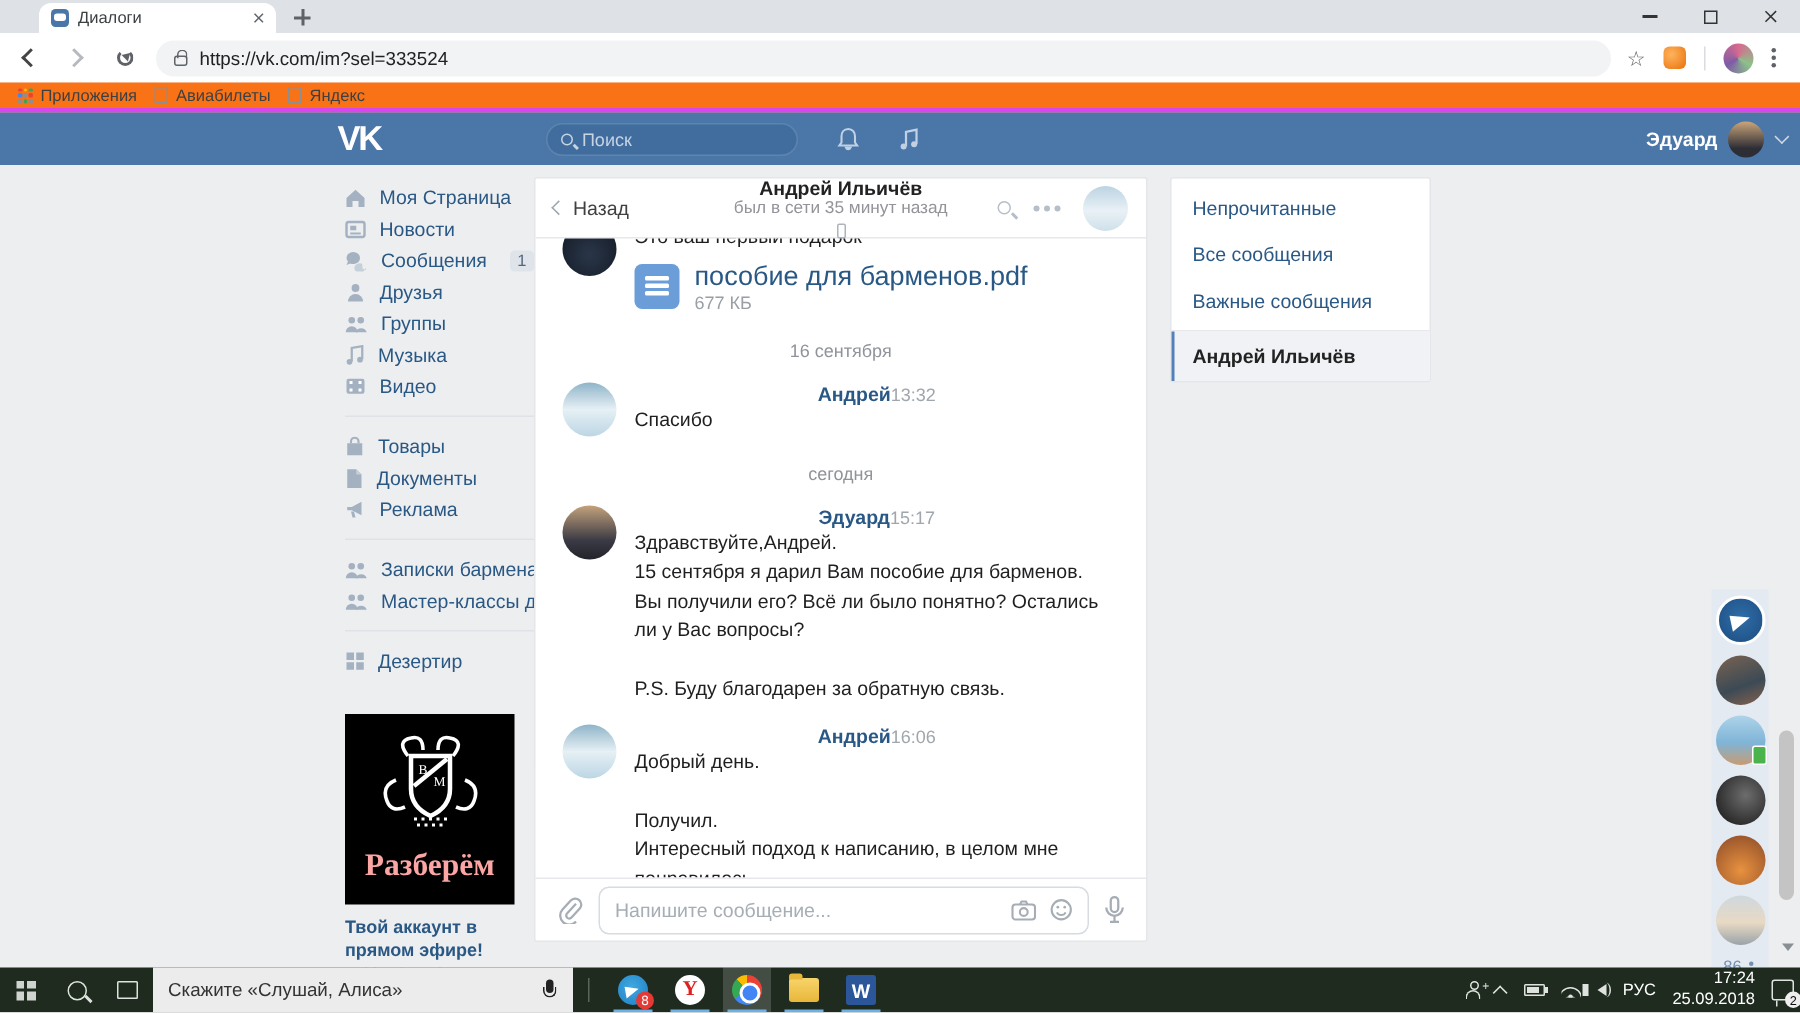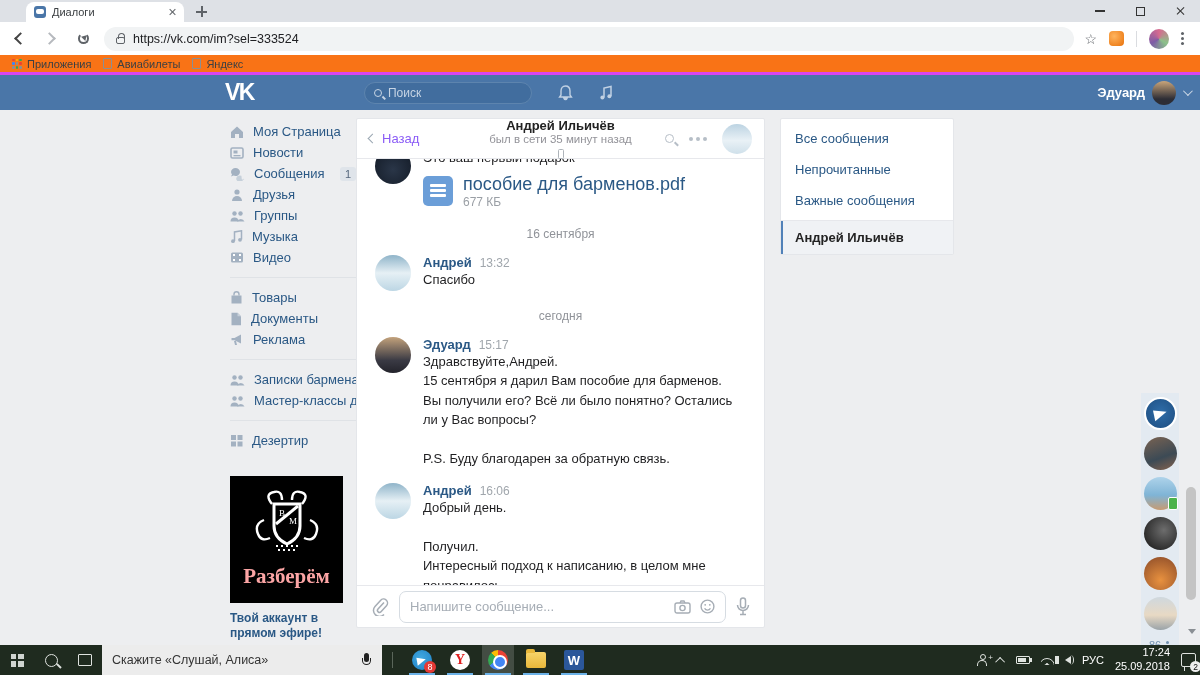--- a/index.html
+++ b/index.html
@@ -78,41 +78,41 @@
   .ad-box { margin-top:25px; width:113px; }
   .ad-img { width:113px; height:127px; background:#000; position:relative; display:flex; flex-direction:column; align-items:center; justify-content:flex-end; overflow:hidden; }
   .ad-script { color:#fca5a5; font-family:"Liberation Serif",serif; font-weight:bold; font-size:21px; margin-bottom:14px; }
   .ad-title { margin-top:8px; font-size:12px; font-weight:bold; color:#2a5885; line-height:1.25; }
   .ad-url { margin-top:3px; font-size:11.5px; color:#9a9fa5; }
   .side-foot { margin-top:18px; display:flex; gap:14px; font-size:12px; color:#90949a; }
 
   
   .chat { position:absolute; left:356px; top:118px; width:409px; height:510px; background:#fff; border:1px solid #e4e6ea; border-radius:2px; display:flex; flex-direction:column; }
   .chat-head { height:40px; border-bottom:1px solid #e7e8ec; display:flex; align-items:center; padding:0 12px; flex:none; }
-  .back { display:flex; align-items:center; gap:6px; color:#8b5cf6; font-size:13px; width:90px; cursor:pointer; }
+  .back { display:flex; align-items:center; gap:6px; color:#404040; font-size:13px; width:90px; cursor:pointer; }
   .chev-l { width:7px; height:7px; border-left:1.6px solid #9aa6b2; border-bottom:1.6px solid #9aa6b2; transform:rotate(45deg); }
   .chat-title-wrap { flex:1; text-align:center; }
   .chat-title { font-size:13px; font-weight:bold; color:#222; }
   .chat-sub { font-size:11.5px; color:#939399; display:flex; align-items:center; justify-content:center; gap:4px;flex-direction:column; }
   .phone-ic { width:6px; height:10px; border:1.1px solid #aeb4ba; border-radius:1.5px; display:inline-block; }
   .chat-head-r { width:90px; display:flex; align-items:center; justify-content:flex-end; gap:14px; }
   .srch2 { width:9px; height:9px; border:1.7px solid #b6bec7; border-radius:50%; position:relative; }
   .srch2::after { content:""; position:absolute; left:8px; top:8px; width:5px; height:1.7px; background:#b6bec7; transform:rotate(45deg); }
   .dots-h { width:4px; height:4px; border-radius:50%; background:#b6bec7; box-shadow:7px 0 0 #b6bec7,-7px 0 0 #b6bec7; margin:0 8px; }
   .head-av { width:30px; height:30px; border-radius:50%; background:linear-gradient(180deg,#bcd3e2 0%,#e9f1f6 55%,#cfe0ea 100%); }
 
   .chat-msgs { flex:1; overflow:hidden; padding-top:0; }
   .msg-row { display:flex; padding:5px 18px 5px 18px; gap:12px; }
   .msg-row.cut { margin-top:-16px; }
   .avatar { width:36px; height:36px; border-radius:50%; flex:none; }
   .av-dark   { background:radial-gradient(circle at 50% 60%,#2a3648,#101722); }
   .av-andrey { background:linear-gradient(180deg,#8fb4c9 0%,#e6f0f5 50%,#bcd6e4 100%); }
   .av-eduard { background:linear-gradient(180deg,#c3a27c 0%,#3a3a44 65%,#23232b 100%); }
   .msg-body { flex:1; min-width:0; }
-  .msg-headline { display:flex; gap:8px; align-items:baseline; }
+  .msg-headline { display:flex; align-items:baseline;justify-content:center; }
   .msg-author { font-size:13px; font-weight:bold; color:#2a5885; cursor:pointer; }
   .msg-time { font-size:12px; color:#a0a6ac; }
   .msg-text { font-size:13px; color:#1f1f21; line-height:1.5; white-space:pre-line; }
   .msg-date { text-align:center; font-size:12px; color:#909399; margin:13px 0 9px; }
   .attach { display:flex; gap:10px; margin-top:6px; align-items:center; }
   .doc-ic { width:30px; height:30px; border-radius:5px; background:#6b9ed8; position:relative; flex:none; }
   .doc-ic::after { content:""; position:absolute; left:7px; top:8px; width:16px; height:2.5px; background:#fff; box-shadow:0 5px 0 #fff,0 10px 0 #fff; border-radius:1px; }
   .attach-name { font-size:18px; color:#2a5885; cursor:pointer; }
   .attach-size { font-size:12px; color:#9a9fa5; }
 
@@ -528,22 +528,22 @@
           </svg>
       </div>
       <svg class="ic" width="14" height="19" viewBox="0 0 14 19">
           <rect x="4.5" y="1" width="5" height="10" rx="2.5" fill="none" stroke="#a6adb5" stroke-width="1.5"></rect>
           <path d="M1.5 8 a5.5 5.5 0 0 0 11 0 M7 13.5 V17 M4 17.5 h6" fill="none" stroke="#a6adb5" stroke-width="1.5"></path>
         </svg>
     </div>
   </div>
 
   <div class="filters">
+    <div class="filter-item">Непрочитанные</div>
     <div class="filter-item">Все сообщения</div>
-    <div class="filter-item">Непрочитанные</div>
     <div class="filter-item">Важные сообщения</div>
     <div class="filter-div"></div>
     <div class="filter-sel">Андрей Ильичёв</div>
   </div>
 
   <div class="rail">
     <div class="rail-av rv-tg"></div>
     <div class="rail-av rv-1"></div>
     <div class="rail-av rv-2"></div>
     <div class="rail-av rv-3"></div>

